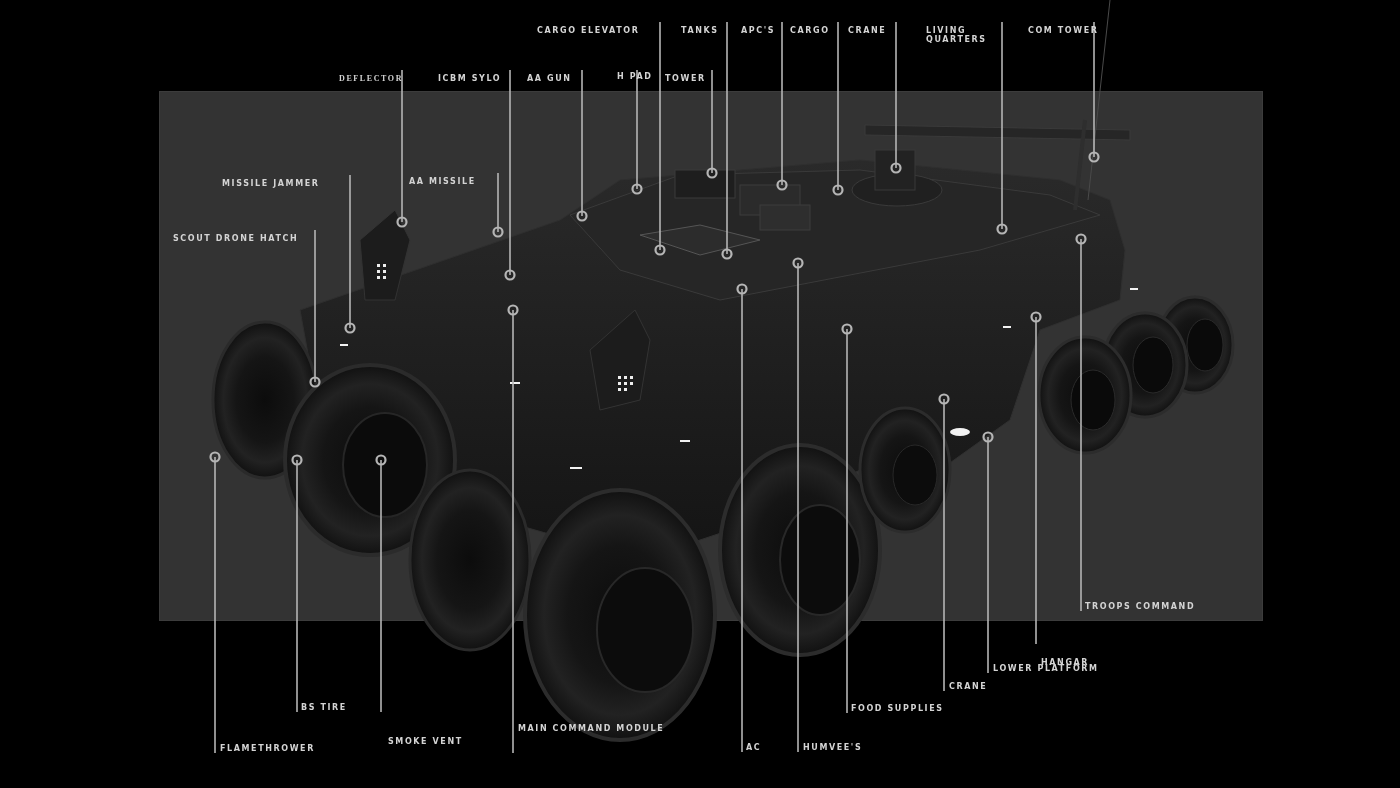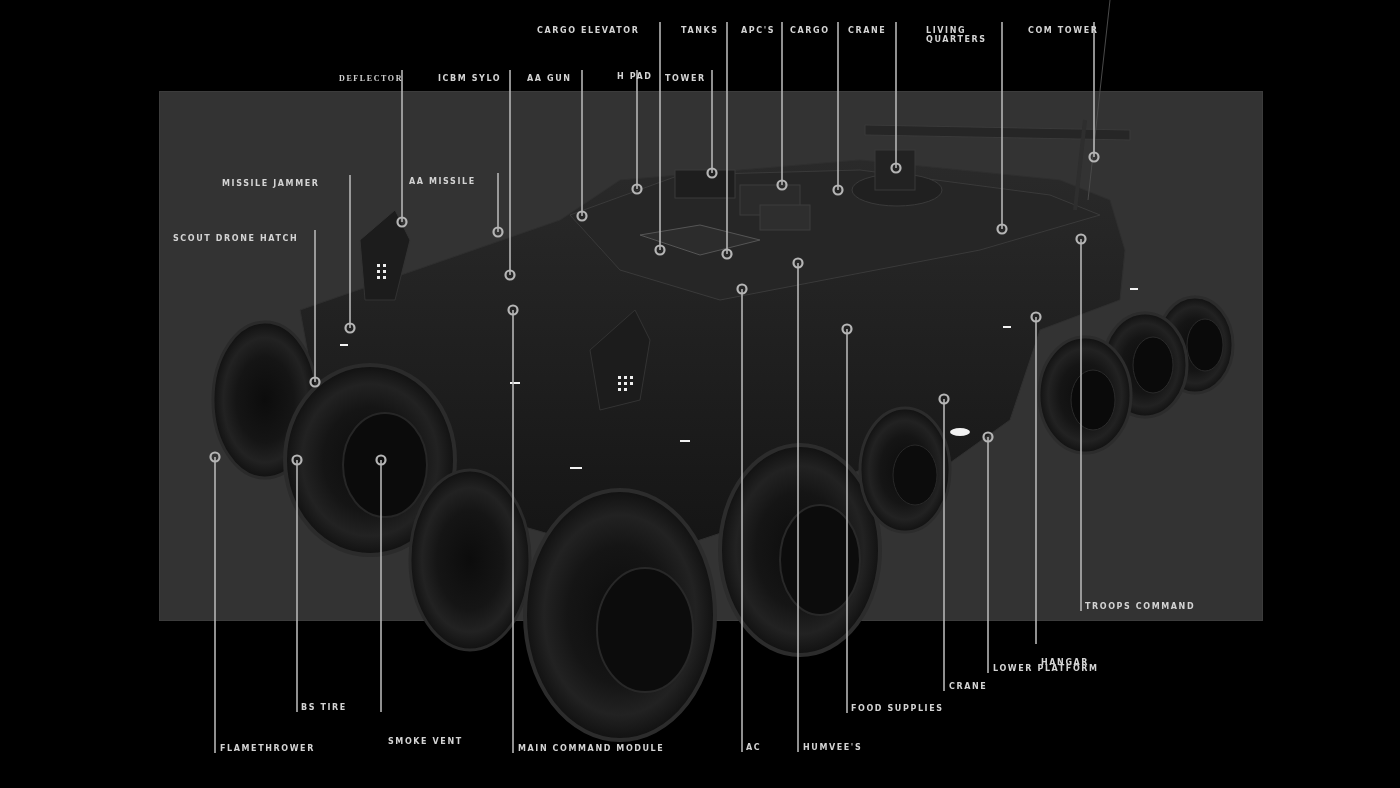--- a/index.html
+++ b/index.html
@@ -172,18 +172,18 @@
       <div class="lbl" style="left: 222px; top: 179px; text-align: center;">MISSILE JAMMER</div>
       <div class="lbl" style="left: 409px; top: 177px;">AA MISSILE</div>
       <div class="lbl" style="left: 173px; top: 234px; text-align: right;">SCOUT DRONE HATCH</div>
       <div class="lbl" style="left: 1085px; top: 602px;">TROOPS COMMAND</div>
       <div class="lbl" style="left: 1041px; top: 635px; margin-top: 23px;">HANGAR</div>
       <div class="lbl" style="left: 993px; top: 664px;">LOWER PLATFORM</div>
       <div class="lbl" style="left: 949px; top: 682px;">CRANE</div>
       <div class="lbl" style="left: 851px; top: 704px;">FOOD SUPPLIES</div>
       <div class="lbl" style="left: 803px; top: 743px;">HUMVEE'S</div>
       <div class="lbl" style="left: 746px; top: 743px;">AC</div>
-      <div class="lbl" style="left: 518px; top: 744px;">MAIN COMMAND MODULE</div>
+      <div class="lbl" style="left: 518px; top: 724px;">MAIN COMMAND MODULE</div>
       <div class="lbl" style="left: 388px; top: 737px;">SMOKE VENT</div>
       <div class="lbl" style="left: 301px; top: 703px;">BS TIRE</div>
       <div class="lbl" style="left: 220px; top: 744px;">FLAMETHROWER</div>
     </div>
 </div>
 
 </body></html>

